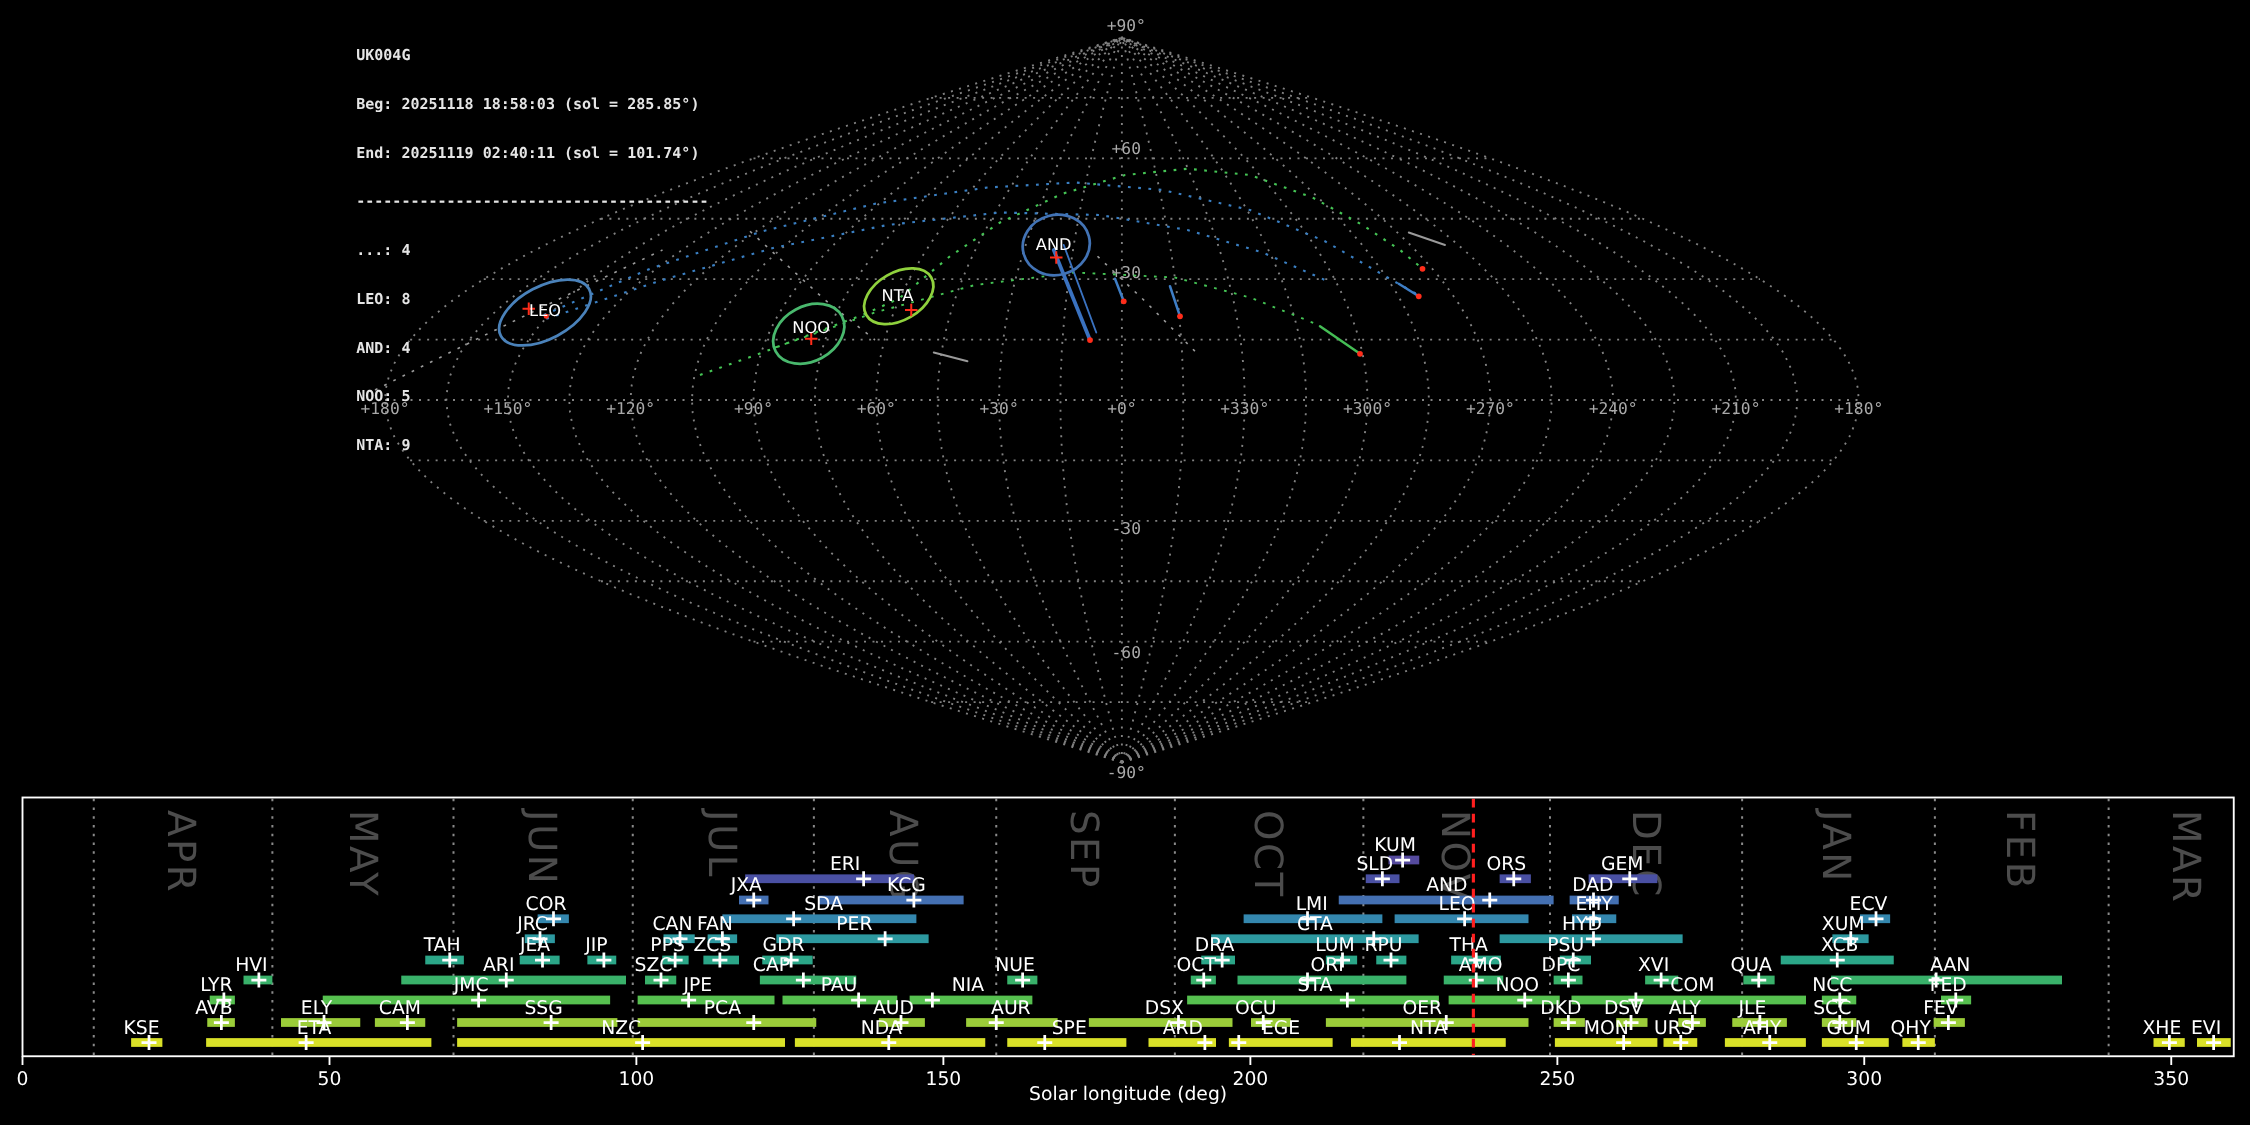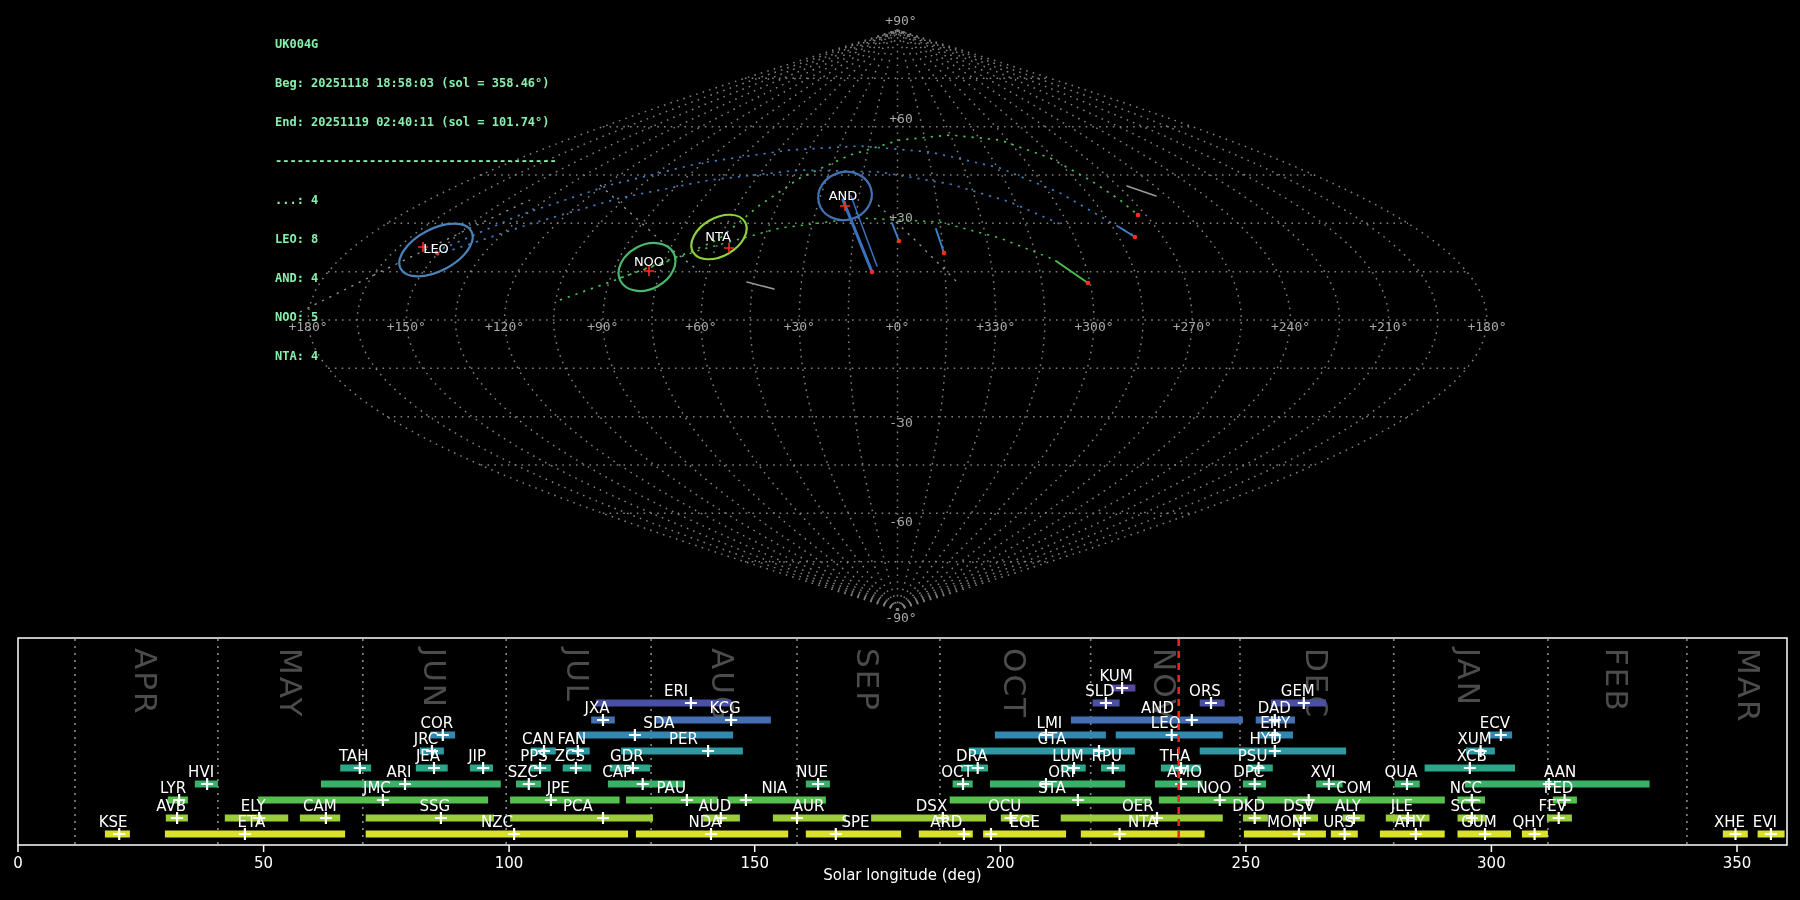--- a/index.html
+++ b/index.html
@@ -1,40 +1,40 @@
 <!DOCTYPE html>
 <html><head>
 <meta charset="utf-8">
 <style>
   html,body{margin:0;padding:0;background:#000;}
   body{width:1800px;height:900px;position:relative;overflow:hidden;
        font-family:"DejaVu Sans",sans-serif;}
-  #info{position:absolute;left:275px;top:12px;color:#86efac;
+  #info{position:absolute;left:285px;top:12px;color:#e5e5e5;
         font:bold 12px "DejaVu Sans Mono",monospace;line-height:13px;
         white-space:pre;z-index:2;}
   svg{position:absolute;left:0;top:0;}
   .mt{font:13px "DejaVu Sans Mono",monospace;fill:#a9a9a9;}
   .rl{font:13px "DejaVu Sans",sans-serif;fill:#ffffff;}
   .sc{font:15px "DejaVu Sans",sans-serif;fill:#ffffff;}
   .ax{font:15px "DejaVu Sans",sans-serif;fill:#ffffff;}
   .mo{font:31px "DejaVu Sans",sans-serif;fill:#4c4c4c;letter-spacing:2px;}
 </style>
 </head>
 <body>
 
 <div id="info">
   <div>UK004G</div>
-  <div>Beg: 20251118 18:58:03 (sol = 358.46°)</div>
+  <div>Beg: 20251118 18:58:03 (sol = 285.85°)</div>
   <div>End: 20251119 02:40:11 (sol = 101.74°)</div>
   <div>---------------------------------------</div>
   <div>...: 4</div>
   <div>LEO: 8</div>
   <div>AND: 4</div>
   <div>NOO: 5</div>
-  <div>NTA: 4</div>
+  <div>NTA: 9</div>
 </div>
 
 <svg id="scene" width="1800" height="900" viewBox="0 0 1800 900">
     <g>
       <g stroke="#8f8f8f" stroke-dasharray="1.6 5.2" stroke-width="1.5" fill="none" opacity="0.9">
         <line x1="744.9" y1="561.6666666666667" x2="1050.1" y2="561.6666666666667"></line>
         <line x1="602.8" y1="513.3333333333333" x2="1192.3" y2="513.3333333333333"></line>
         <line x1="480.7" y1="465" x2="1314.3" y2="465"></line>
         <line x1="387.0" y1="416.66666666666663" x2="1408.0" y2="416.66666666666663"></line>
         <line x1="328.1" y1="368.3333333333333" x2="1466.9" y2="368.3333333333333"></line>

